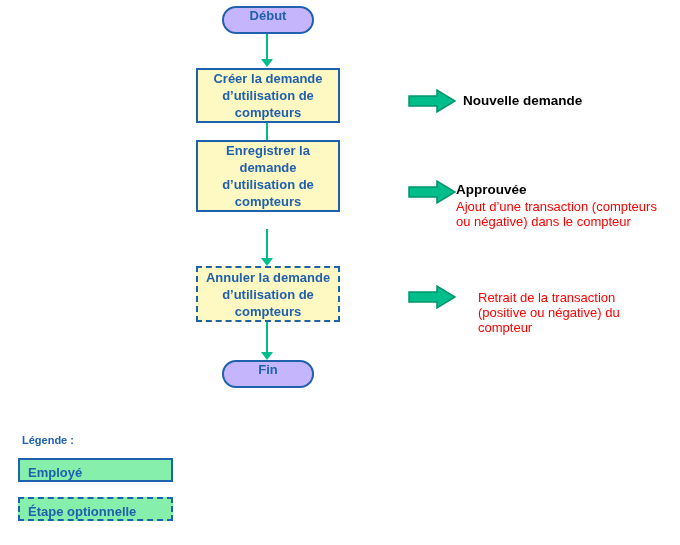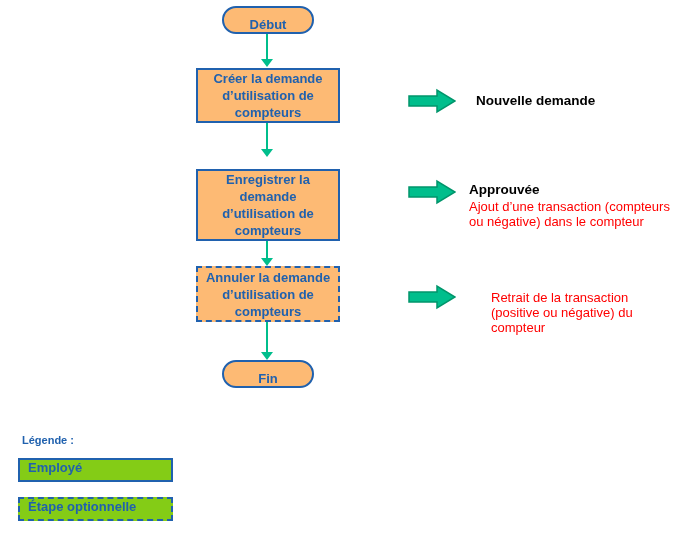--- a/index.html
+++ b/index.html
@@ -19,49 +19,49 @@
     font-family: "Liberation Sans", sans-serif;
     overflow: hidden;
   }
 
   
   .oval {
     position: absolute;
     border: 2px solid var(--blue);
     border-radius: 15px;
     display: flex;
-    align-items: flex-end;
+    align-items: flex-start;
     justify-content: center;
     color: var(--blue);
     font-weight: bold;
     font-size: 13px;
-    background: #fdba74;
+    background: #c4b5fd;
   }
   .oval-start { left: 222px; top: 6px;  width: 92px; height: 28px; }
   .oval-end   { left: 222px; top: 360px; width: 92px; height: 28px; }
 
   
   .step {
     position: absolute;
     left: 196px;
     width: 144px;
     border: 2px solid var(--blue);
     color: var(--blue);
     font-weight: bold;
     font-size: 13px;
     line-height: 17px;
     text-align: center;
     display: flex;
     align-items: center;
     justify-content: center;
     white-space: pre-line;
-    background: #fdba74;
+    background: #fef9c3;
   }
   .step-1 { top: 68px;  height: 55px; }
-  .step-2 { top: 169px; height: 72px; }
+  .step-2 { top: 140px; height: 72px; }
   .step-3 { top: 266px; height: 56px; border-style: dashed; }
 
   
   .vline {
     position: absolute;
     left: 266px;
     width: 2px;
     background: var(--green);
   }
   .vline-1 { top: 34px;  height: 25px; }
@@ -80,21 +80,20 @@
   .vhead-2 { top: 149px; }
   .vhead-3 { top: 258px; }
   .vhead-4 { top: 352px; }
 
   
   .annotation {
     position: absolute;
     left: 408px;
     display: flex;
     align-items: flex-start;
-    gap: 13px;
   }
   .ann-1 { top: 88px; }
   .ann-2 { top: 179px; }
   .ann-3 { top: 284px; }
   .block-arrow { flex: 0 0 auto; display: block; }
   .ann-text-1 { margin-left: 7px;  padding-top: 5px; }
   .ann-text-2 { padding-top: 3px; }
   .ann-text-3 { margin-left: 22px; padding-top: 4px; }
   .ann-title {
     color: var(--black);
@@ -120,26 +119,26 @@
     font-weight: bold;
     font-size: 11px;
   }
   .legend-box {
     position: absolute;
     left: 18px;
     width: 155px;
     height: 24px;
     border: 2px solid var(--blue);
     display: flex;
-    align-items: flex-start;
+    align-items: flex-end;
     padding-left: 8px;
     color: var(--blue);
     font-weight: bold;
     font-size: 13px;
-    background: #84cc16;
+    background: #86efac;
   }
   .legend-solid  { top: 458px; }
   .legend-dashed { top: 497px; border-style: dashed; }
 </style>
 </head>
 <body>
 
 <div class="canvas">
 
   <div class="oval oval-start">

